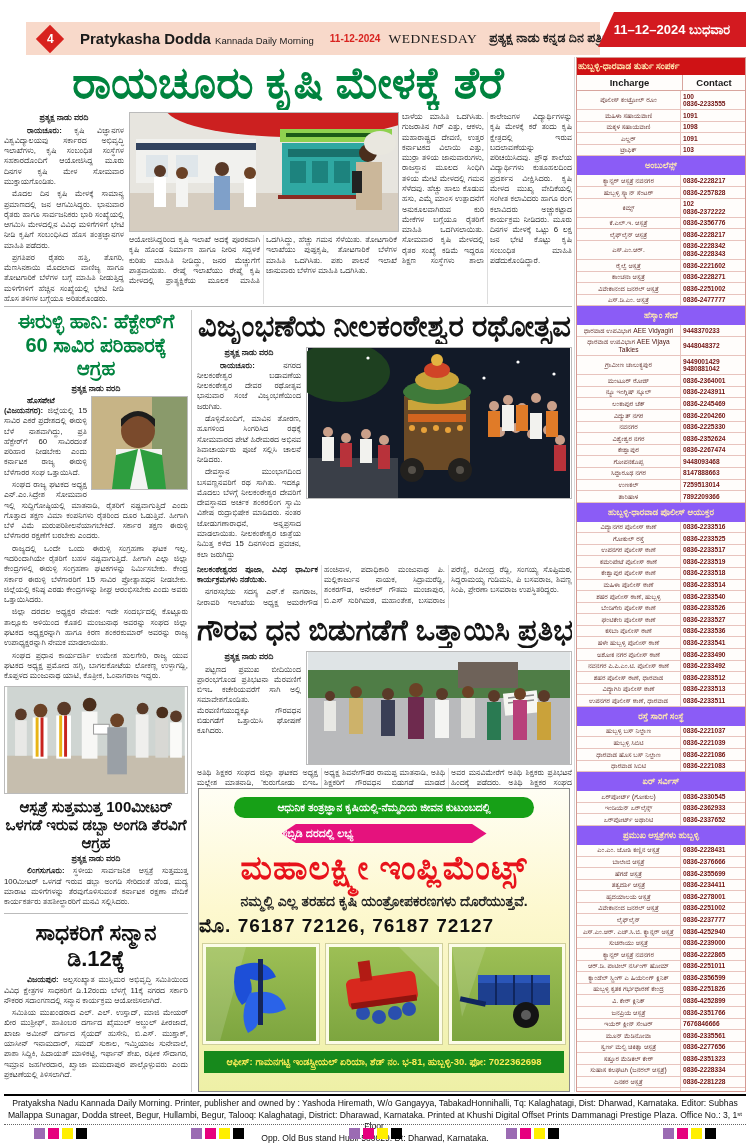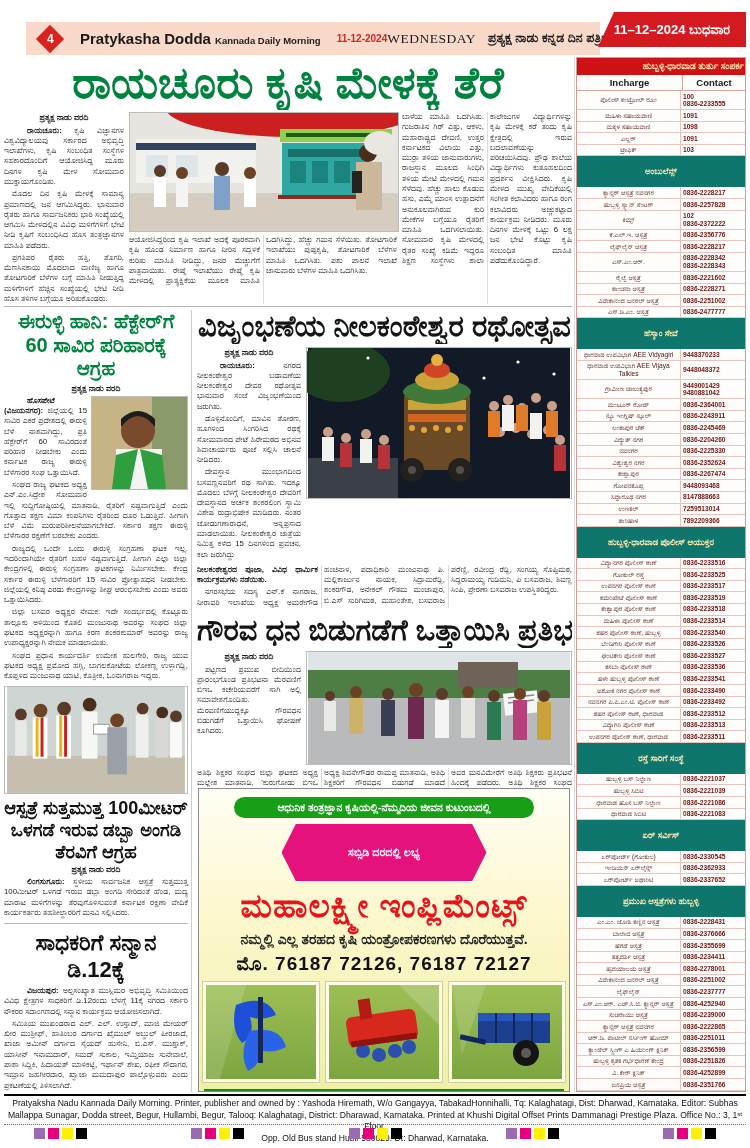--- a/index.html
+++ b/index.html
@@ -5,23 +5,23 @@
   html,body{margin:0;padding:0;background:#e9e9e9;}
   .page{position:relative;width:750px;height:1148px;background:#ffffff;margin:0 auto;overflow:hidden;
         font-family:"Liberation Sans","DejaVu Sans",sans-serif;color:#1a1a1a;}
   
   .top-strip{position:absolute;left:26px;top:22px;width:574px;height:33px;background:#f8d9ca;
              display:flex;align-items:center;}
   .diamond{width:20px;height:20px;background:#d8231f;transform:rotate(45deg);margin-left:14px;
            display:flex;align-items:center;justify-content:center;flex:none;}
   .diamond span{transform:rotate(-45deg);color:#fff;font-weight:bold;font-size:12px;}
   .mast{margin-left:20px;font-size:15px;font-weight:bold;white-space:nowrap;}
-  .mast-sub{font-size:9.5px;font-weight:bold;color:#222;}
+  .mast-sub{font-size:9.5px;font-weight:normal;color:#222;}
   .hdr-date{margin-left:16px;color:#d8231f;font-weight:bold;font-size:10px;white-space:nowrap;}
-  .hdr-day{font-family:"Liberation Serif",serif;font-size:13.5px;letter-spacing:.5px;}
+  .hdr-day{margin-left:8px;font-family:"Liberation Serif",serif;font-size:13.5px;letter-spacing:.5px;}
   .hdr-tag{margin-left:12px;font-weight:bold;font-size:12.5px;white-space:nowrap;}
   .date-box{position:absolute;left:598px;top:12px;width:148px;height:35px;background:#d31a20;
             clip-path:polygon(16px 0,100% 0,100% 100%,0 100%);color:#fff;font-weight:bold;
             font-size:13px;display:flex;align-items:center;justify-content:center;}
   
   .headline-main{position:absolute;left:2px;top:56px;width:572px;height:54px;display:flex;
                  align-items:center;justify-content:center;font-size:44px;font-weight:bold;color:#00833e;
                  white-space:nowrap;overflow:hidden;}
   
   .body-txt{font-size:7.8px;line-height:1.32;text-align:justify;color:#222;}
@@ -32,55 +32,55 @@
   .main-story{position:absolute;left:4px;top:112px;width:568px;height:192px;display:flex;gap:5px;overflow:hidden;}
   .ms-col1{width:120px;flex:none;}
   .ms-mid{width:268px;flex:none;display:flex;flex-direction:column;}
   .ms-under{column-count:2;column-gap:6px;column-rule:1px solid #ddd;margin-top:3px;flex:1;overflow:hidden;}
   .ms-right{flex:1;column-count:2;column-gap:6px;column-rule:1px solid #ddd;overflow:hidden;}
   .hr1{position:absolute;left:4px;top:306px;width:568px;border-top:1px solid #b5b5b5;}
   
   .colL{position:absolute;left:4px;top:310px;width:188px;height:782px;overflow:hidden;
         border-right:1px solid #ccc;padding-right:3px;box-sizing:border-box;}
   .h2-green{font-size:20px;line-height:1.18;font-weight:bold;color:#00833e;text-align:center;margin:0 0 3px 0;}
-  .h2-black{font-size:18px;line-height:1.2;font-weight:bold;color:#111;text-align:center;margin:4px 0 2px 0;}
+  .h2-black{font-size:15px;line-height:1.2;font-weight:bold;color:#111;text-align:center;margin:4px 0 2px 0;}
   .h2-black-lg{font-size:22px;line-height:1.2;font-weight:bold;color:#111;text-align:center;margin:6px 0 3px 0;}
   .portrait{float:right;width:95px;height:92px;margin:0 0 3px 4px;border:1px solid #bbb;}
   .photo-block{width:100%;border:1px solid #bbb;box-sizing:border-box;margin:5px 0 2px 0;display:block;}
   .divL{border-top:1px solid #bbb;margin:5px 0 2px 0;}
   
   .colM{position:absolute;left:197px;top:310px;width:375px;height:478px;overflow:hidden;}
   .h3{font-size:29px;font-weight:bold;color:#151515;text-align:center;margin:0 0 3px 0;white-space:nowrap;overflow:hidden;}
   .art-row{display:flex;gap:5px;}
   .art-row .txtcol{width:104px;flex:none;}
   .art-row .bigphoto{flex:1;border:1px solid #bbb;}
   .threecol{column-count:3;column-gap:6px;column-rule:1px solid #ddd;margin-top:3px;overflow:hidden;}
   
   .ad{position:absolute;left:198px;top:788px;width:372px;height:304px;border:1px solid #8a8a8a;box-sizing:border-box;
       background:linear-gradient(180deg,#fffef4 0%,#fdf8cf 40%,#eef0a6 100%);overflow:hidden;}
   .ad-pill{width:300px;margin:8px auto 0;background:#17a017;border-radius:12px;color:#fff;
            font-weight:bold;font-size:10.5px;text-align:center;padding:4px 0;}
   .ad-ribbon{width:205px;margin:6px auto 0;background:#e5127d;color:#fff;font-weight:bold;font-size:11px;
-             text-align:center;padding:22px 0;clip-path:polygon(0 50%,7% 0,93% 0,100% 50%,93% 100%,7% 100%);}
+             text-align:left;padding:3px 0;clip-path:polygon(0 50%,7% 0,93% 0,100% 50%,93% 100%,7% 100%);}
   .ad-title{font-size:33px;font-weight:bold;color:#e8131b;text-align:center;margin-top:6px;letter-spacing:1px;}
   .ad-sub{font-size:14px;font-weight:bold;color:#222;text-align:center;margin-top:5px;}
-  .ad-phone{font-size:19px;font-weight:bold;color:#111;text-align:center;margin-top:5px;letter-spacing:1px;}
+  .ad-phone{font-size:19px;font-weight:bold;color:#111;text-align:left;margin-top:5px;letter-spacing:1px;}
   .ad-products{display:flex;justify-content:center;gap:7px;margin-top:7px;}
   .ad-prod{width:110px;height:94px;border:3px solid #fcfce8;box-shadow:0 0 0 1px #cfcf9a;}
   .ad-addr{margin:7px 5px 0;background:#17891c;color:#ffee58;font-weight:bold;font-size:9.5px;
            text-align:center;padding:5px 2px;}
   
   .sidebar{position:absolute;left:576px;top:57px;width:170px;height:1035px;border:1px solid #d49a93;
            box-sizing:border-box;overflow:hidden;background:#fffdfb;}
-  .side-title{background:#cf1215;color:#ffe9b0;font-weight:bold;font-size:9px;text-align:right;padding:3px 1px;}
+  .side-title{background:#cf1215;color:#ffe9b0;font-weight:bold;font-size:9px;text-align:left;padding:3px 1px;}
   .side-colhead{display:flex;border-bottom:1px solid #d8a59e;font-weight:bold;font-size:9.5px;}
   .side-colhead span{padding:2px 0;text-align:center;}
   .side-colhead .c1{flex:1;border-right:1px solid #d8a59e;}
   .side-colhead .c2{width:62px;flex:none;}
-  .side-sec{background:#0f766e;color:#ffe9b0;font-weight:bold;font-size:8.5px;text-align:center;padding:10px 0;}
+  .side-sec{background:#8b5cf6;color:#ffe9b0;font-weight:bold;font-size:8.5px;text-align:center;padding:4px 0;}
   .side-row{display:flex;border-bottom:1px solid #e8c4be;font-size:6.6px;align-items:stretch;}
   .side-name{flex:1;text-align:center;color:#4a1410;padding:1.5px 2px;border-right:1px solid #e8c4be;
              display:flex;align-items:center;justify-content:center;line-height:1.15;}
   .side-num{width:60px;flex:none;color:#701210;font-weight:bold;padding:1.5px 2px;display:flex;
             align-items:center;justify-content:flex-start;line-height:1.15;white-space:pre-line;}
   .vsep{position:absolute;left:574px;top:57px;height:1035px;border-left:1px solid #d9d9d9;}
   
   .footline{position:absolute;left:4px;top:1094px;width:742px;border-top:2px solid #000;}
   .footer{position:absolute;left:0;top:1098px;width:750px;text-align:center;font-size:8.6px;
           color:#111;line-height:1.35;}
@@ -169,21 +169,21 @@
         <rect x="60" width="35" height="92" fill="#8a9a6b"></rect>
         <circle cx="46" cy="34" r="17" fill="#7a4a2c"></circle>
         <path d="M29 30 Q46 8 63 30 L63 22 Q46 6 29 22 Z" fill="#1d1d1d"></path>
         <rect x="24" y="52" width="46" height="40" fill="#f4f4f2"></rect>
         <path d="M24 58 L46 52 L38 92 L20 92 Z" fill="#2e9e3f"></path>
         <path d="M70 58 L48 52 L56 92 L74 92 Z" fill="#2e9e3f"></path>
       </svg>
       <p><span class="dateline">ಹೊಸಪೇಟೆ (ವಿಜಯನಗರ):</span> <span>ಜಿಲ್ಲೆಯಲ್ಲಿ 15 ಸಾವಿರ ಎಕರೆ ಪ್ರದೇಶದಲ್ಲಿ ಈರುಳ್ಳಿ ಬೆಳೆ ನಾಶವಾಗಿದ್ದು, ಪ್ರತಿ ಹೆಕ್ಟೇರ್‌ಗೆ 60 ಸಾವಿರದಂತೆ ಪರಿಹಾರ ನೀಡಬೇಕು ಎಂದು ಕರ್ನಾಟಕ ರಾಜ್ಯ ಈರುಳ್ಳಿ ಬೆಳೆಗಾರರ ಸಂಘ ಒತ್ತಾಯಿಸಿದೆ.</span></p>
       <p>ಸಂಘದ ರಾಜ್ಯ ಘಟಕದ ಅಧ್ಯಕ್ಷ ಎನ್.ಎಂ.ಸಿದ್ರೇಶ ಸೋಮವಾರ ಇಲ್ಲಿ ಸುದ್ದಿಗೋಷ್ಠಿಯಲ್ಲಿ ಮಾತನಾಡಿ, ರೈತರಿಗೆ ನಷ್ಟವಾಗುತ್ತಿದೆ ಎಂದು ಗೊತ್ತಾದ ತಕ್ಷಣ ವಿಮಾ ಕಂಪನಿಗಳು ರೈತರಿಂದ ದೂರ ಓಡುತ್ತಿವೆ. ಹೀಗಾಗಿ ಬೆಳೆ ವಿಮೆ ಮರುಪರಿಶೀಲನೆಯಾಗಬೇಕಿದೆ. ಸರ್ಕಾರ ತಕ್ಷಣ ಈರುಳ್ಳಿ ಬೆಳೆಗಾರರ ರಕ್ಷಣೆಗೆ ಬರಬೇಕು ಎಂದರು.</p>
       <p>ರಾಜ್ಯದಲ್ಲಿ ಒಂದೇ ಒಂದು ಈರುಳ್ಳಿ ಸಂಗ್ರಹಣಾ ಘಟಕ ಇಲ್ಲ. ಇದರಿಂದಾಗಿಯೇ ರೈತರಿಗೆ ಬಹಳ ನಷ್ಟವಾಗುತ್ತಿದೆ. ಹೀಗಾಗಿ ಎಲ್ಲಾ ಜಿಲ್ಲಾ ಕೇಂದ್ರಗಳಲ್ಲಿ ಈರುಳ್ಳಿ ಸಂಗ್ರಹಣಾ ಘಟಕಗಳನ್ನು ನಿರ್ಮಿಸಬೇಕು. ಕೇಂದ್ರ ಸರ್ಕಾರ ಈರುಳ್ಳಿ ಬೆಳೆಗಾರರಿಗೆ 15 ಸಾವಿರ ಪ್ರೋತ್ಸಾಹಧನ ನೀಡಬೇಕು. ಜಿಲ್ಲೆಯಲ್ಲಿ ಕನಿಷ್ಠ ಎರಡು ಕೇಂದ್ರಗಳನ್ನು ಶೀಘ್ರ ಆರಂಭಿಸಬೇಕು ಎಂದು ಅವರು ಒತ್ತಾಯಿಸಿದರು.</p>
-      <p>ಜಿಲ್ಲಾ ಬಸವರ ಅಧ್ಯಕ್ಷರ ನೇಮಕ: ಇದೇ ಸಂದರ್ಭದಲ್ಲಿ ಕೊಟ್ಟೂರು ತಾಲ್ಲೂಕು ಅಳಿಯಿಂದ ಕೊತಲಿ ಮಂಜುನಾಥ ಅವರನ್ನು ಸಂಘದ ಜಿಲ್ಲಾ ಘಟಕದ ಅಧ್ಯಕ್ಷರನ್ನಾಗಿ ಹಾಗೂ ಕಿರಣ ಶಂಕರಕುಮಾರ್ ಅವರನ್ನು ರಾಜ್ಯ ಉಪಾಧ್ಯಕ್ಷರನ್ನಾಗಿ ನೇಮಕ ಮಾಡಲಾಯಿತು.</p>
+      <p>ಜಿಲ್ಲಾ ದರದಲ ಅಧ್ಯಕ್ಷರ ನೇಮಕ: ಇದೇ ಸಂದರ್ಭದಲ್ಲಿ ಕೊಟ್ಟೂರು ತಾಲ್ಲೂಕು ಅಳಿಯಿಂದ ಕೊತಲಿ ಮಂಜುನಾಥ ಅವರನ್ನು ಸಂಘದ ಜಿಲ್ಲಾ ಘಟಕದ ಅಧ್ಯಕ್ಷರನ್ನಾಗಿ ಹಾಗೂ ಕಿರಣ ಶಂಕರಕುಮಾರ್ ಅವರನ್ನು ರಾಜ್ಯ ಉಪಾಧ್ಯಕ್ಷರನ್ನಾಗಿ ನೇಮಕ ಮಾಡಲಾಯಿತು.</p>
       <p>ಸಂಘದ ಪ್ರಧಾನ ಕಾರ್ಯದರ್ಶಿ ಉಮೇಶ ಹುಲಗೇರಿ, ರಾಜ್ಯ ಯುವ ಘಟಕದ ಅಧ್ಯಕ್ಷ ಪ್ರಮೋದ ಹಗ್ಗಿ, ಬಾಗಲಕೋಟೆಯ ಲೋಕಣ್ಣ ಉಳ್ಳಾಗಡ್ಡಿ, ಕೊಪ್ಪಳದ ಮಂಜುನಾಥ ಯಾಟಿ, ಕೊತ್ರೀಕ, ಓಂನಾಗರಾಜ ಇದ್ದರು.</p>
     </div>
 
     <svg class="photo-block" width="181" height="108" viewBox="0 0 181 108">
       <rect width="181" height="108" fill="#cfd5d2"></rect>
       <rect y="70" width="181" height="38" fill="#c6beae"></rect>
       <circle cx="14" cy="28" r="6" fill="#5a3a28"></circle>
         <rect x="8" y="34" width="12" height="36" fill="#e8e8e6"></rect>
       <circle cx="34" cy="24" r="7" fill="#6b4226"></circle>
         <rect x="26" y="31" width="15" height="42" fill="#ffffff"></rect>

